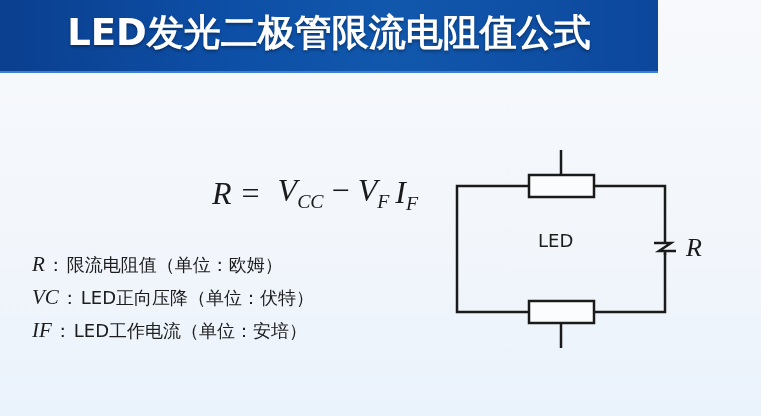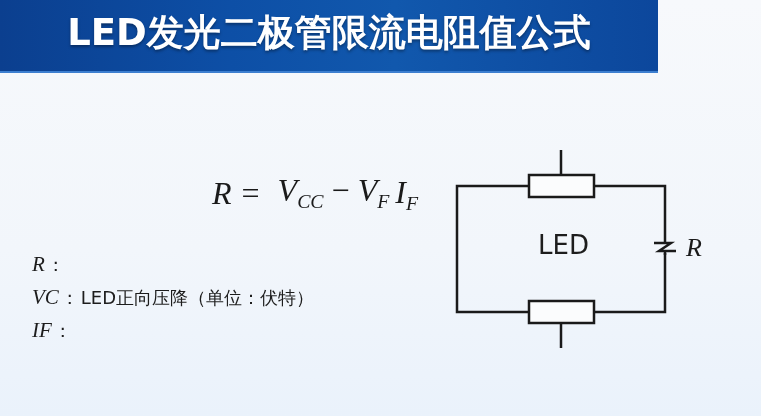--- a/index.html
+++ b/index.html
@@ -43,21 +43,21 @@
     }
     .legend .row { display: flex; align-items: baseline; white-space: nowrap; }
     .legend .sym {
       font-family: "Liberation Serif", "DejaVu Serif", serif;
       font-style: italic; font-size: 21px;
     }
     .legend .colon { margin: 0 2px 0 2px; }
     .circuit { position: absolute; left: 0; top: 0; }
     .circuit-label {
       position: absolute; left: 538px; top: 230px;
-      font-size: 26px; color: #1d1d1d;
+      font-size: 18px; color: #1d1d1d;
       font-family: "DejaVu Sans", sans-serif;
     }
     .r-label {
       position: absolute; left: 686px; top: 233px;
       font-family: "Liberation Serif", "DejaVu Serif", serif;
       font-style: italic; font-size: 26px; color: #1a1a1a;
     }
   </style>
 </head>
 <body>
@@ -78,31 +78,33 @@
       <span class="var">I</span><sub>F</sub>
     </span>
   </span>
 </div>
 
 <div class="legend">
   <div class="row">
     <span class="sym">R</span>
       <sub></sub>
     <span class="colon">：</span>
+    <span>限流电阻值（单位：欧姆）</span>
   </div>
   <div class="row">
     <span class="sym">V</span>
       <sub class="sym">C</sub>
     <span class="colon">：</span>
     <span>LED正向压降（单位：伏特）</span>
   </div>
   <div class="row">
     <span class="sym">I</span>
       <sub class="sym">F</sub>
     <span class="colon">：</span>
+    <span>LED工作电流（单位：安培）</span>
   </div>
 </div>
 
 <svg class="circuit" width="761" height="416">
   <g stroke="#1a1a1a" stroke-width="2.5" fill="none">
 
     <polyline points="529,186 457,186 457,312 529,312"></polyline>
     <polyline points="594,186 665,186 665,239"></polyline>
     <polyline points="665,253 665,312 594,312"></polyline>
 

